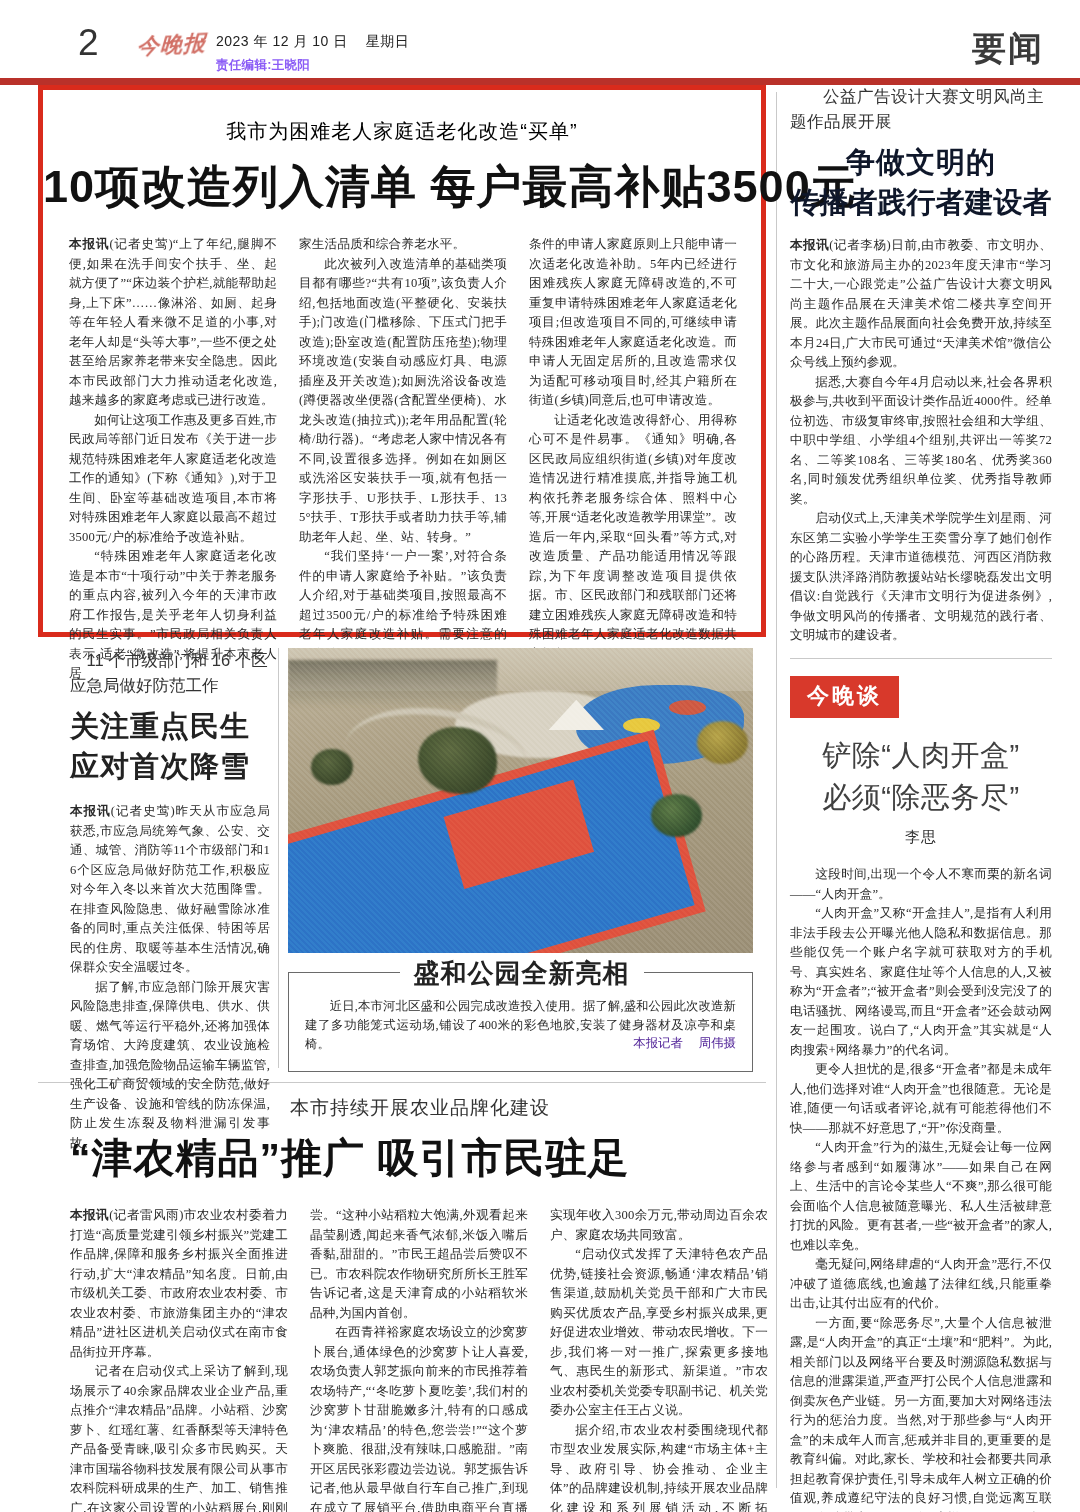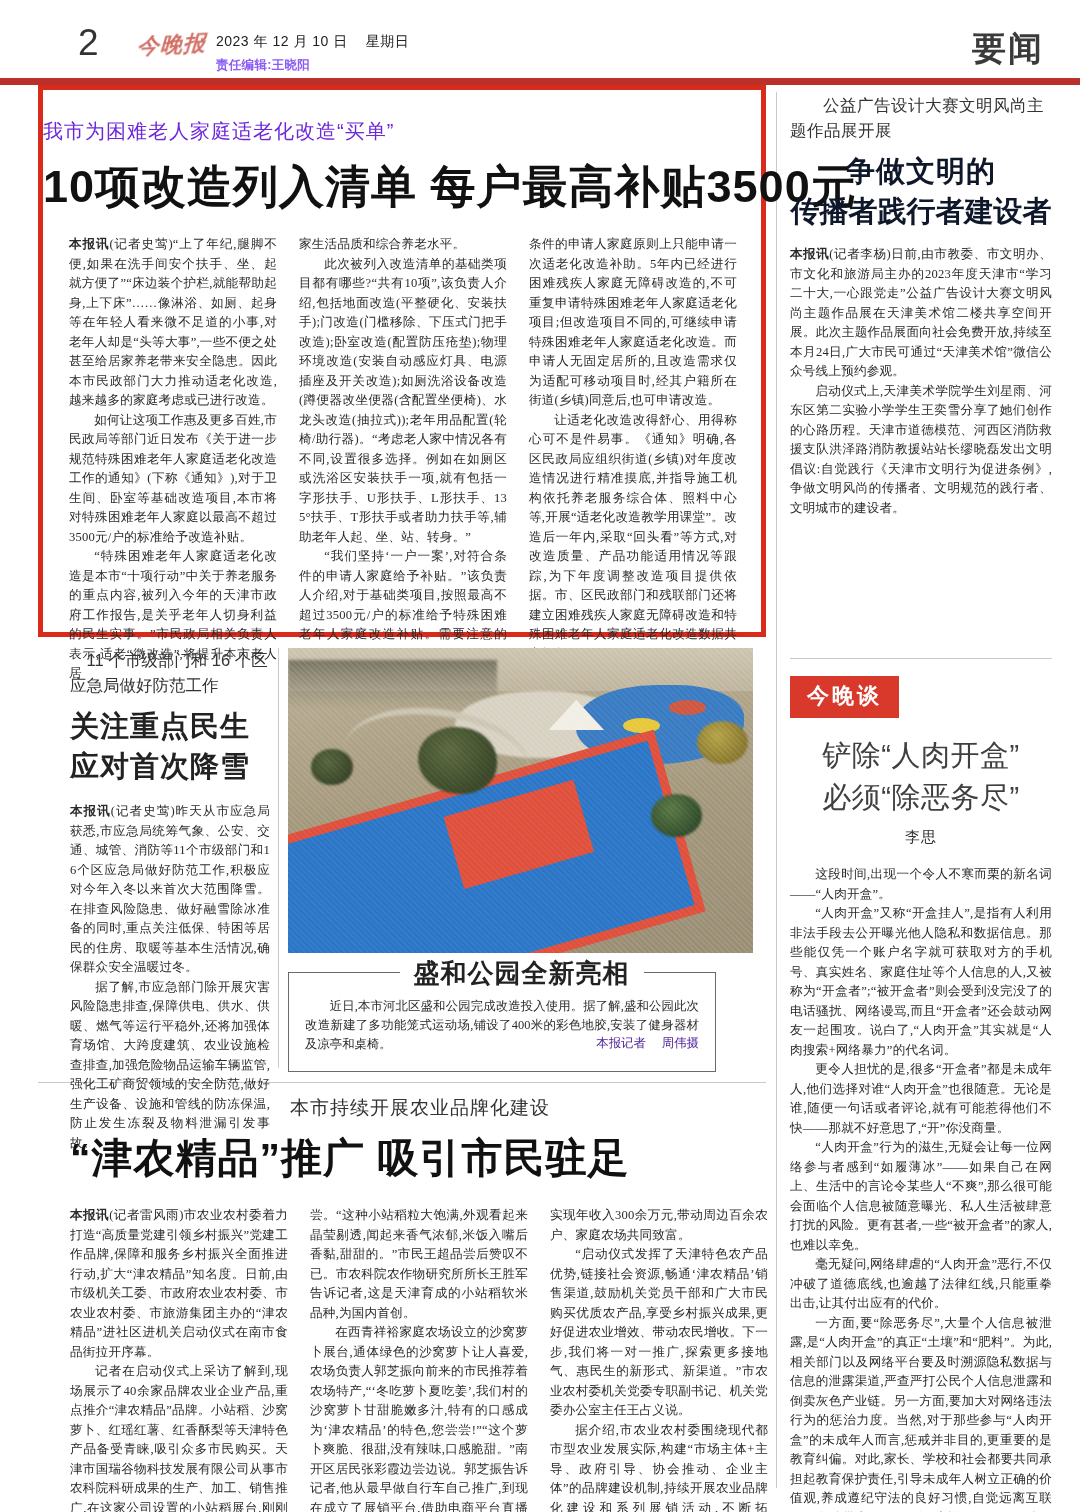--- a/index.html
+++ b/index.html
@@ -109,23 +109,24 @@
   
   .lead-box {
     position: absolute;
     left: 38px; top: 85px;
     width: 728px; height: 552px;
     border: 5px solid #d92b1c;
     box-sizing: border-box;
     background: #fff;
   }
   .lead-shoulder {
+    text-align: center;
     font-family: "Liberation Sans", sans-serif;
     font-size: 20px;
-    color: #6d28d9;
+    color: #000000;
     margin-top: 28px;
     letter-spacing: 1px;
   }
   .lead-headline {
     text-align: center;
     font-family: "Liberation Sans", sans-serif;
     font-size: 45px;
     font-weight: bold;
     color: #111;
     margin-top: 12px;
@@ -151,21 +152,21 @@
     letter-spacing: .2px;
     word-break: break-all;
   }
   .body-text p { margin: 0; text-indent: 2em; }
   .body-text p.lead-in { text-indent: 0; }
   .byline { font-weight: bold; }
 
   
   .rail {
     position: absolute;
-    left: 790px; top: 93px;
+    left: 790px; top: 84px;
     width: 262px;
   }
   .rail-shoulder {
     font-family: "Liberation Sans", sans-serif;
     font-size: 16.5px;
     color: #333;
     line-height: 25px;
     text-indent: 2em;
     letter-spacing: .5px;
   }
@@ -358,21 +359,21 @@
     position: absolute; inset: 0;
     background-image:
       repeating-linear-gradient(45deg, rgba(255,255,255,.05) 0 2px, rgba(0,0,0,.04) 2px 4px);
     mix-blend-mode: overlay;
   }
 
   
   .caption-box {
     position: absolute;
     left: 288px; top: 972px;
-    width: 428px; height: 100px;
+    width: 465px; height: 100px;
     border: 1px solid #6a6a6a;
     box-sizing: border-box;
   }
   .caption-title-wrap {
     position: absolute;
     left: 0; top: -17px;
     width: 465px;
     display: flex;
     align-items: center;
     justify-content: center;
@@ -485,20 +486,21 @@
   </div>
 
   <div class="rail">
     <div class="rail-shoulder">公益广告设计大赛文明风尚主题作品展开展</div>
     <div class="rail-headline">
       <span>争做文明的</span>
       <span class="l2">传播者践行者建设者</span>
     </div>
     <div class="rail-body body-text">
       <p class="lead-in"><span class="byline">本报讯</span><span>(记者李杨)</span><span>日前,由市教委、市文明办、市文化和旅游局主办的2023年度天津市“学习二十大,一心跟党走”公益广告设计大赛文明风尚主题作品展在天津美术馆二楼共享空间开展。此次主题作品展面向社会免费开放,持续至本月24日,广大市民可通过“天津美术馆”微信公众号线上预约参观。</span></p>
+      <p>据悉,大赛自今年4月启动以来,社会各界积极参与,共收到平面设计类作品近4000件。经单位初选、市级复审终审,按照社会组和大学组、中职中学组、小学组4个组别,共评出一等奖72名、二等奖108名、三等奖180名、优秀奖360名,同时颁发优秀组织单位奖、优秀指导教师奖。</p>
       <p>启动仪式上,天津美术学院学生刘星雨、河东区第二实验小学学生王奕雪分享了她们创作的心路历程。天津市道德模范、河西区消防救援支队洪泽路消防教援站站长缪晓磊发出文明倡议:自觉践行《天津市文明行为促进条例》,争做文明风尚的传播者、文明规范的践行者、文明城市的建设者。</p>
     </div>
   </div>
 
   <div class="rail" style="top:676px;">
     <div>
       <span class="talk-badge">今晚谈</span>
     </div>
     <div class="talk-headline">
       <span>铲除“人肉开盒”</span>

